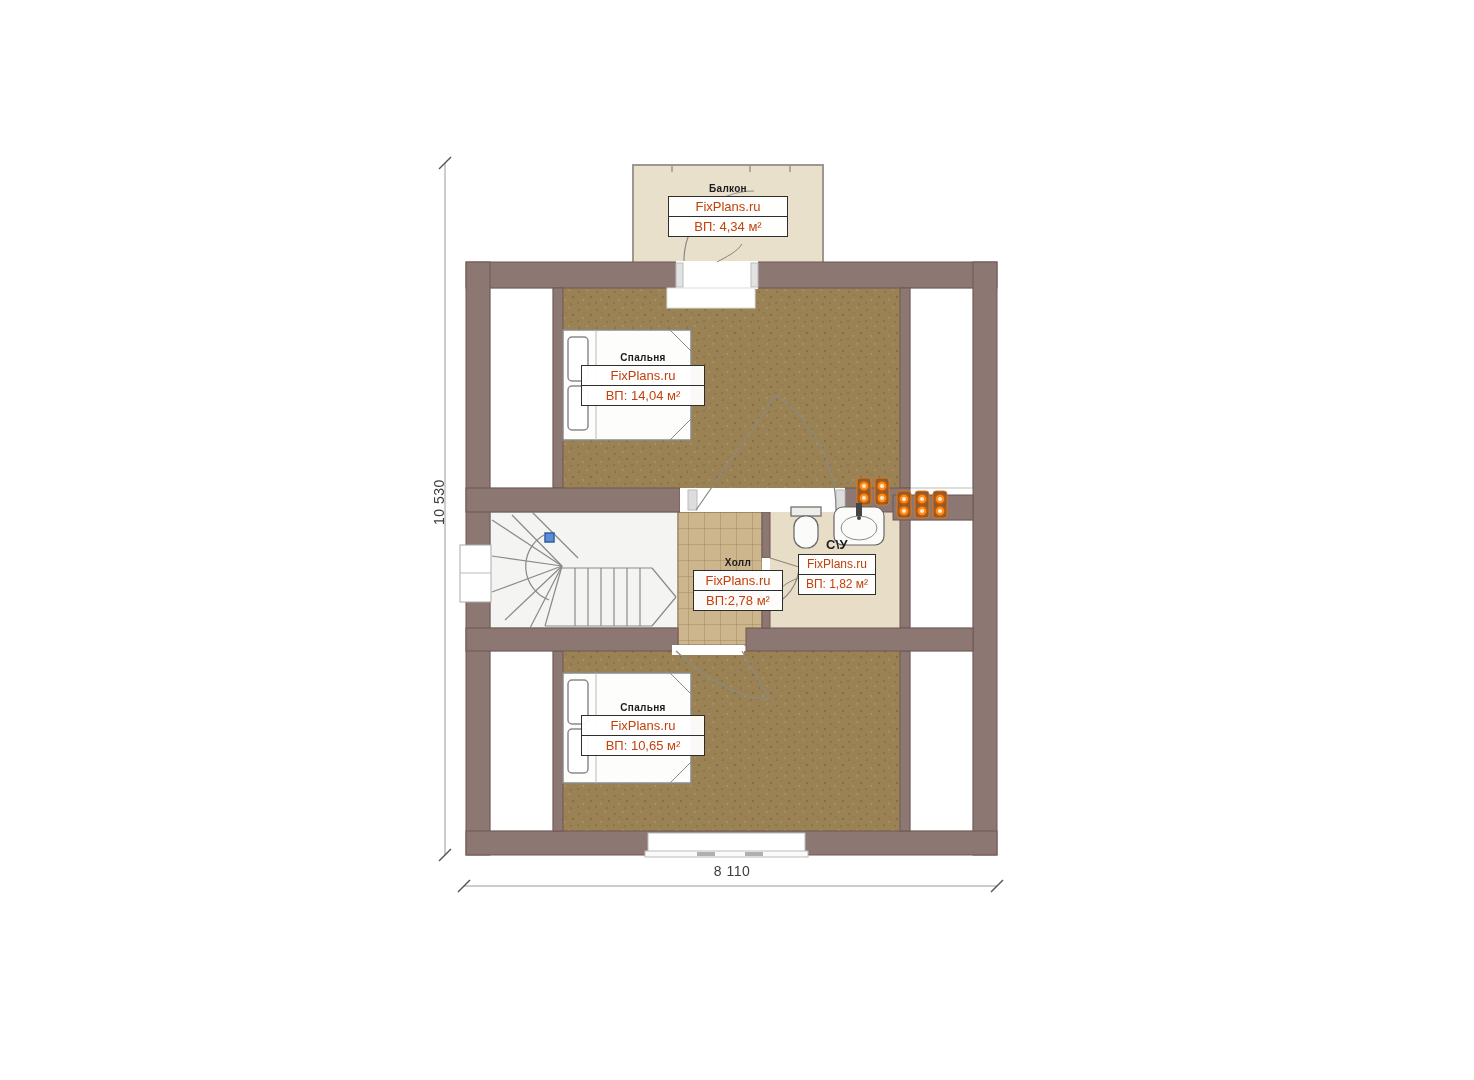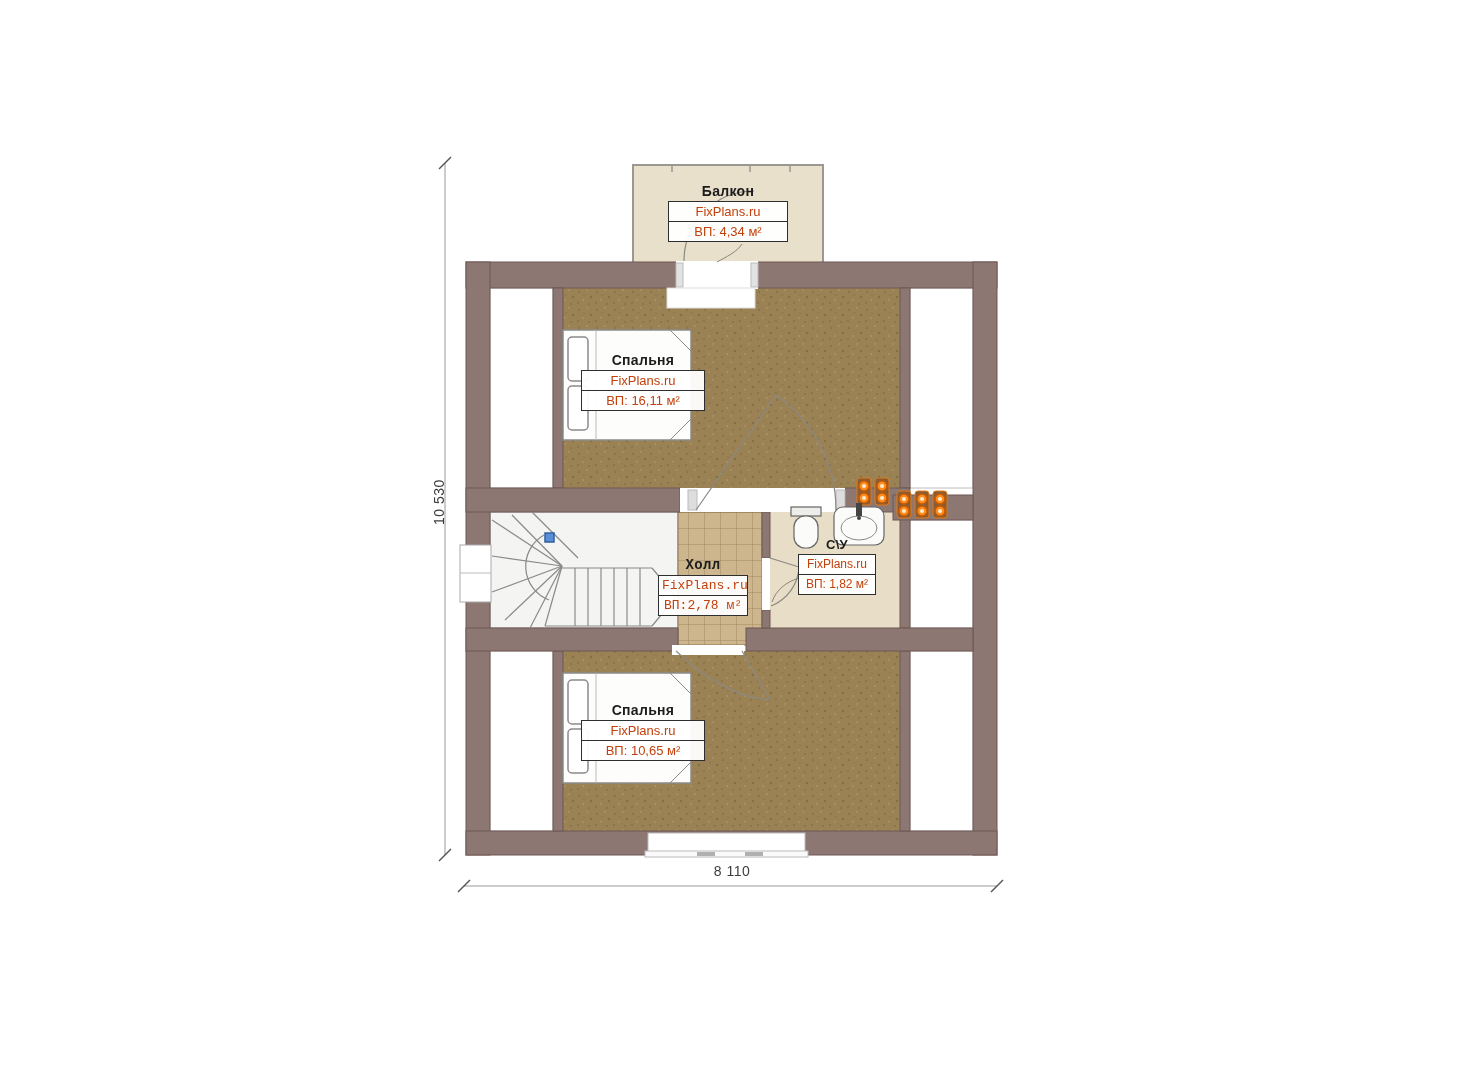--- a/index.html
+++ b/index.html
@@ -1,20 +1,20 @@
 <!DOCTYPE html>
 <html><head>
 <meta charset="utf-8">
 <style>
   html,body{margin:0;padding:0;background:#ffffff;}
   #stage{position:relative;width:1474px;height:1080px;background:#ffffff;overflow:hidden;
          font-family:"Liberation Sans",sans-serif;}
   #plan-svg{position:absolute;left:0;top:0;}
   .room-label{position:absolute;text-align:center;z-index:5;}
-  .room-name{font-size:14px;font-weight:bold;color:#1c1c1c;margin-bottom:2px;letter-spacing:.3px;}
+  .room-name{font-size:10px;font-weight:bold;color:#1c1c1c;margin-bottom:2px;letter-spacing:.3px;}
   .room-box{background:rgba(255,255,255,.95);border:1.5px solid #2e2e2e;font-size:13px;color:#c2410c;}
   .room-box>div{padding:1px 3px;line-height:17px;white-space:nowrap;}
   .room-area{border-top:1.5px solid #2e2e2e;}
   .small .room-name{font-size:13px;}
   .small .room-box{font-size:12px;}
   .dim{position:absolute;font-size:14px;color:#3d3d3d;z-index:5;letter-spacing:.5px;text-align:center;}
   .dim-v{transform:rotate(-90deg);}
 </style>
 </head>
 <body>
@@ -221,25 +221,25 @@
     <div class="room-box">
       <div class="room-brand">FixPlans.ru</div>
       <div class="room-area">ВП: 4,34 м²</div>
     </div>
   </div>
 
   <div class="room-label" style="left:581px;top:352px;width:124px;">
     <div class="room-name">Спальня</div>
     <div class="room-box">
       <div class="room-brand">FixPlans.ru</div>
-      <div class="room-area">ВП: 16,11 м²</div>
-    </div>
-  </div>
-
-  <div class="room-label" style="left:658px;top:557px;width:90px;font-family:Liberation Mono, monospace;">
+      <div class="room-area">ВП: 14,04 м²</div>
+    </div>
+  </div>
+
+  <div class="room-label" style="left:693px;top:557px;width:90px;">
     <div class="room-name">Холл</div>
     <div class="room-box">
       <div class="room-brand">FixPlans.ru</div>
       <div class="room-area">ВП:2,78 м²</div>
     </div>
   </div>
 
   <div class="room-label small" style="left:798px;top:537px;width:78px;">
     <div class="room-name">С\У</div>
     <div class="room-box">

